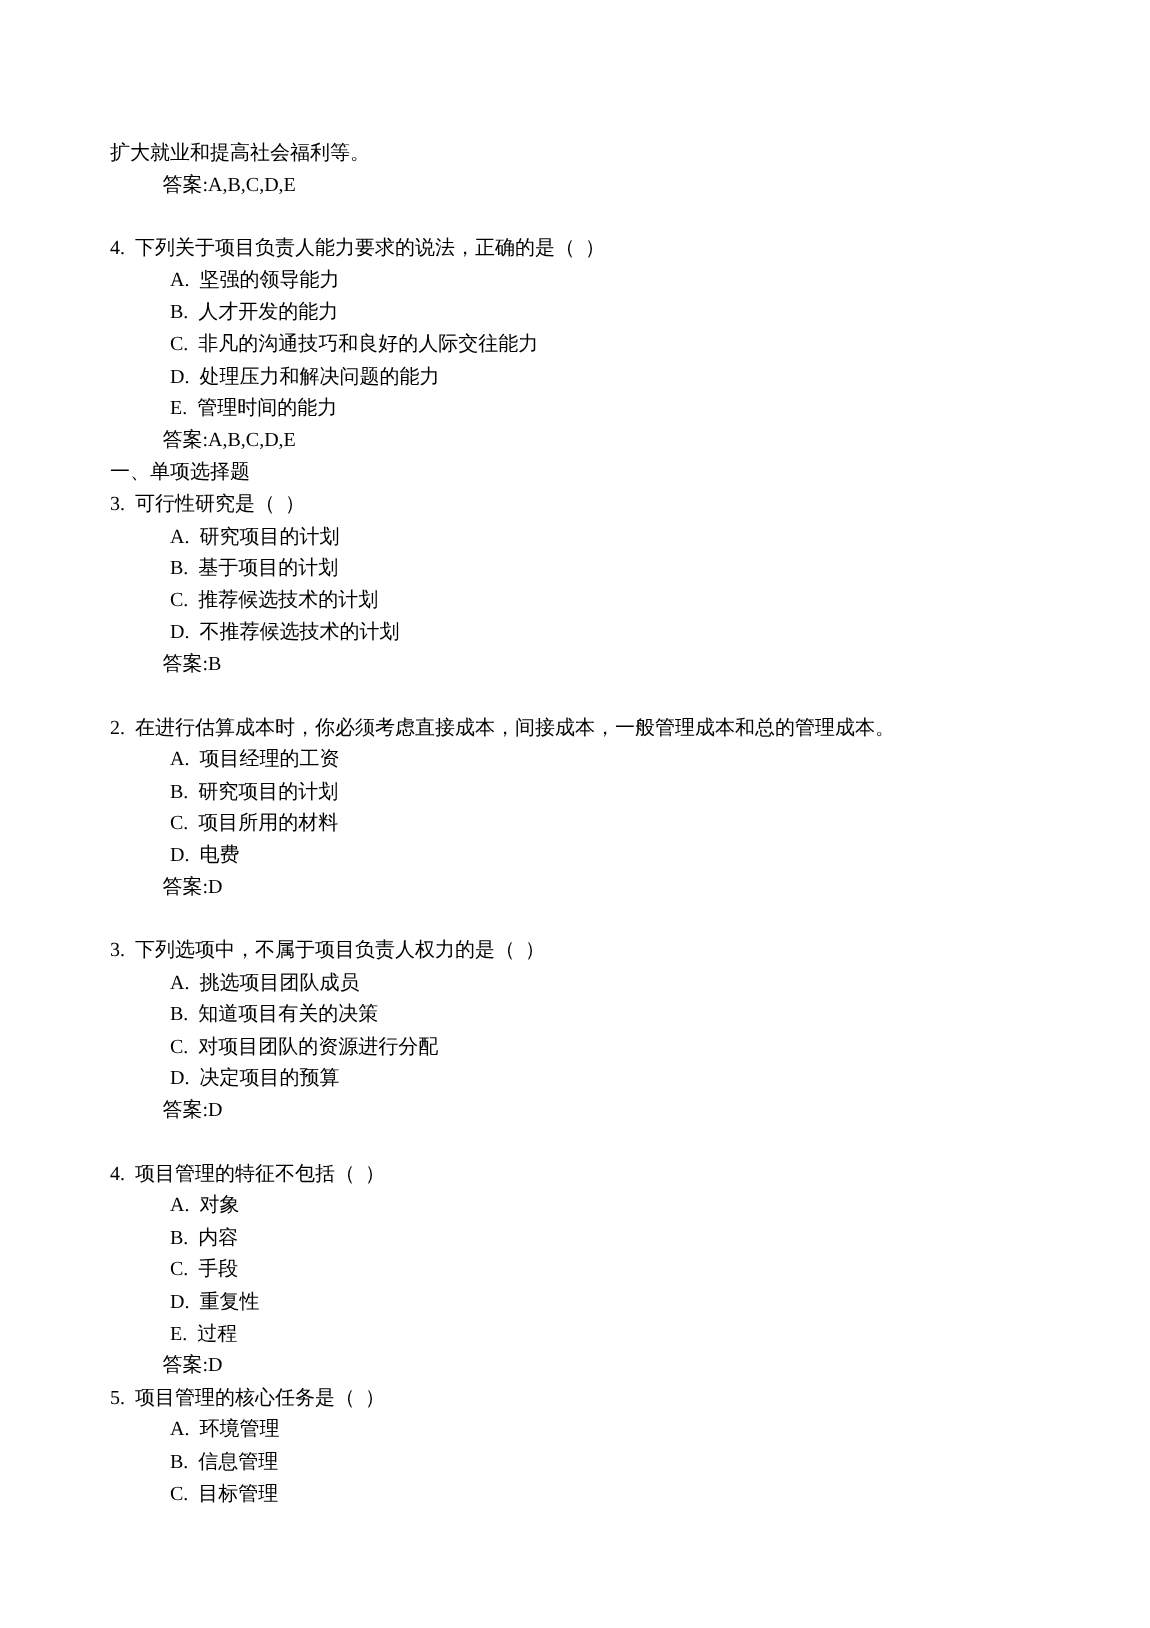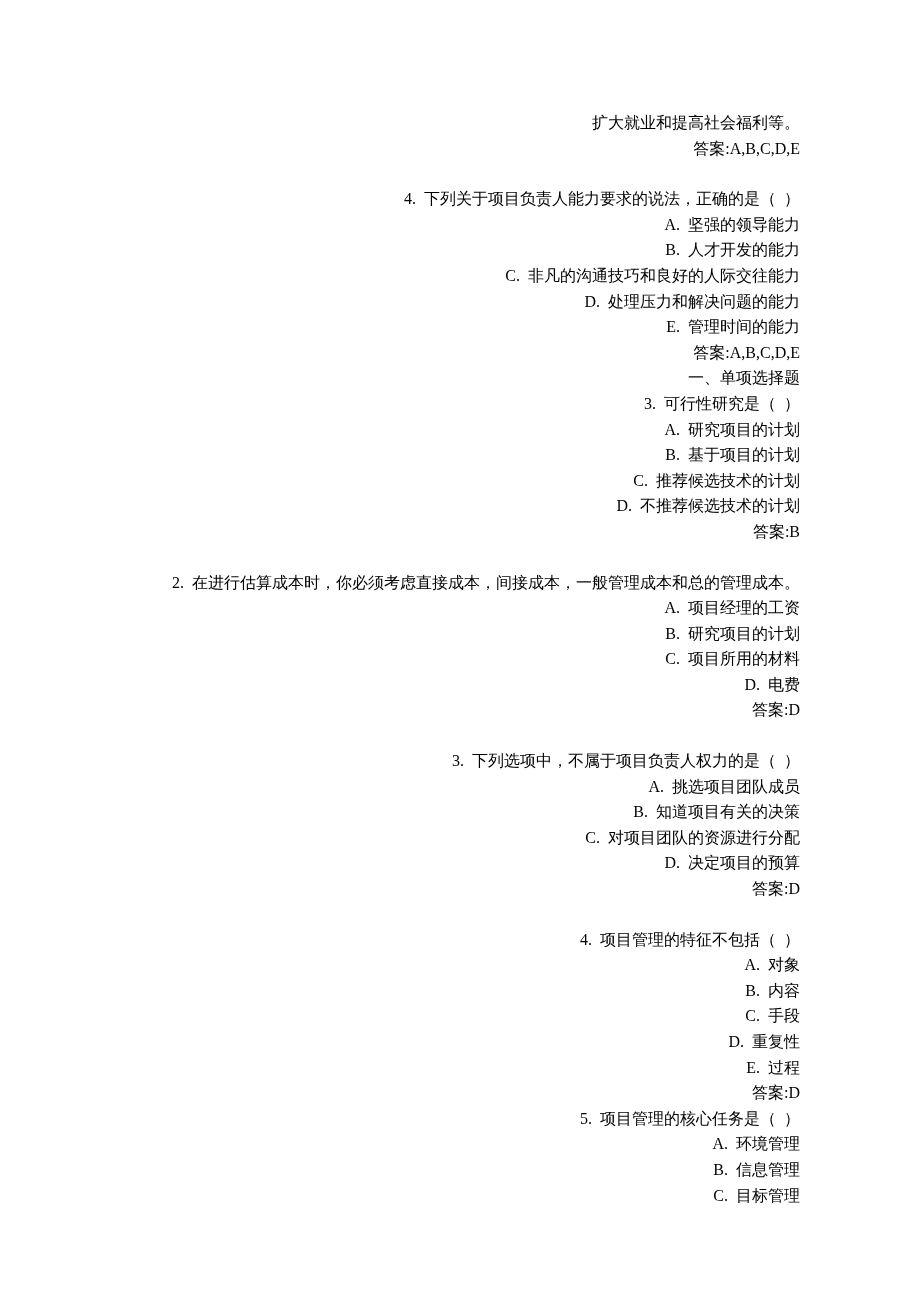--- a/index.html
+++ b/index.html
@@ -6,34 +6,33 @@
     margin: 0;
     padding: 0;
     background: #ffffff;
     font-family: "SimSun", "宋体", serif;
     font-size: 16px;
     line-height: 1.6;
     color: #000000;
     width: 920px;
   }
   .page {
-    padding: 110px 120px 60px 68px;
-    text-align: right;
+    padding: 110px 120px 60px 88px;
   }
   .line {
     white-space: pre-wrap;
   }
   .continuation {
     margin-left: 0;
   }
   .answer {
     margin-left: 42px;
   }
   .option {
-    margin-left: 64px;
+    margin-left: 48px;
   }
   .qnum {
     margin-left: 0;
   }
   .blank {
     height: 25px;
   }
 </style>
 </head>
 <body>

